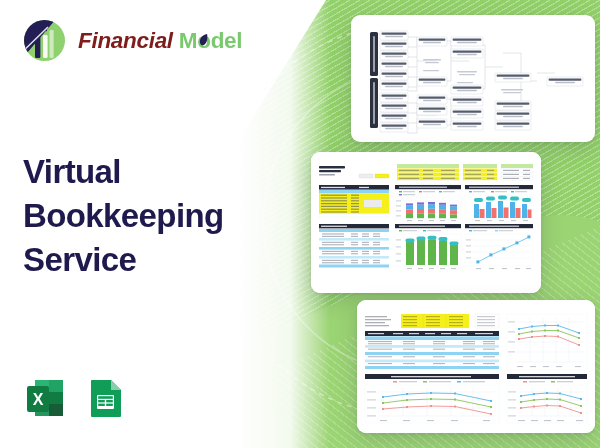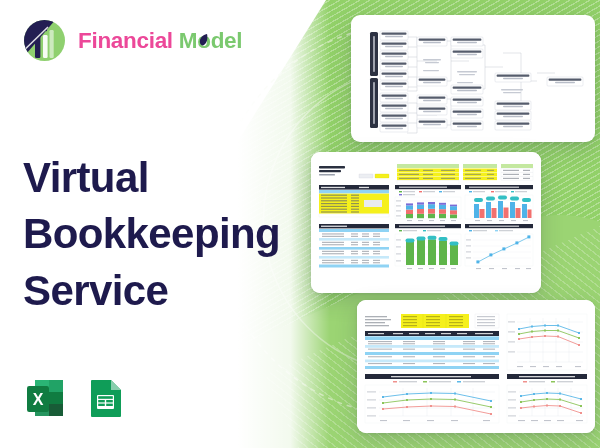--- a/index.html
+++ b/index.html
@@ -44,28 +44,28 @@
     background:linear-gradient(90deg,#fff 0%,#fff 72%,rgba(255,255,255,.88) 88%,rgba(255,255,255,0) 100%);
   }
 
   
   .arcs { position:absolute; left:150px; top:20px; width:330px; height:400px; }
 
   
   .logo-row { position:absolute; left:22px; top:18px; display:flex; align-items:center; gap:11px; }
   .logo-mark { width:45px; height:45px; position:relative; }
   .logo-text { font-size:22.5px; font-weight:700; letter-spacing:-.3px; white-space:nowrap; }
-  .lt-a { color:#ec4899; }
+  .lt-a { color:#7f1d1d;font-style:italic; }
   .lt-b { color:#7BC96F; }
 
   
   .headline {
     position:absolute; left:23px; top:150px;
     width:275px;
-    font-size:42px; line-height:1.34; font-weight:700;
+    font-size:33px; line-height:1.34; font-weight:700;
     color:#1E1A4D; letter-spacing:-.6px;
   }
 
   
   .app-icons { position:absolute; left:23px; top:376px; display:flex; gap:16px; }
   .app-icon { width:44px; height:44px; position:relative; }
 
   
   .card {
     position:absolute; background:#fff; border-radius:9px;

